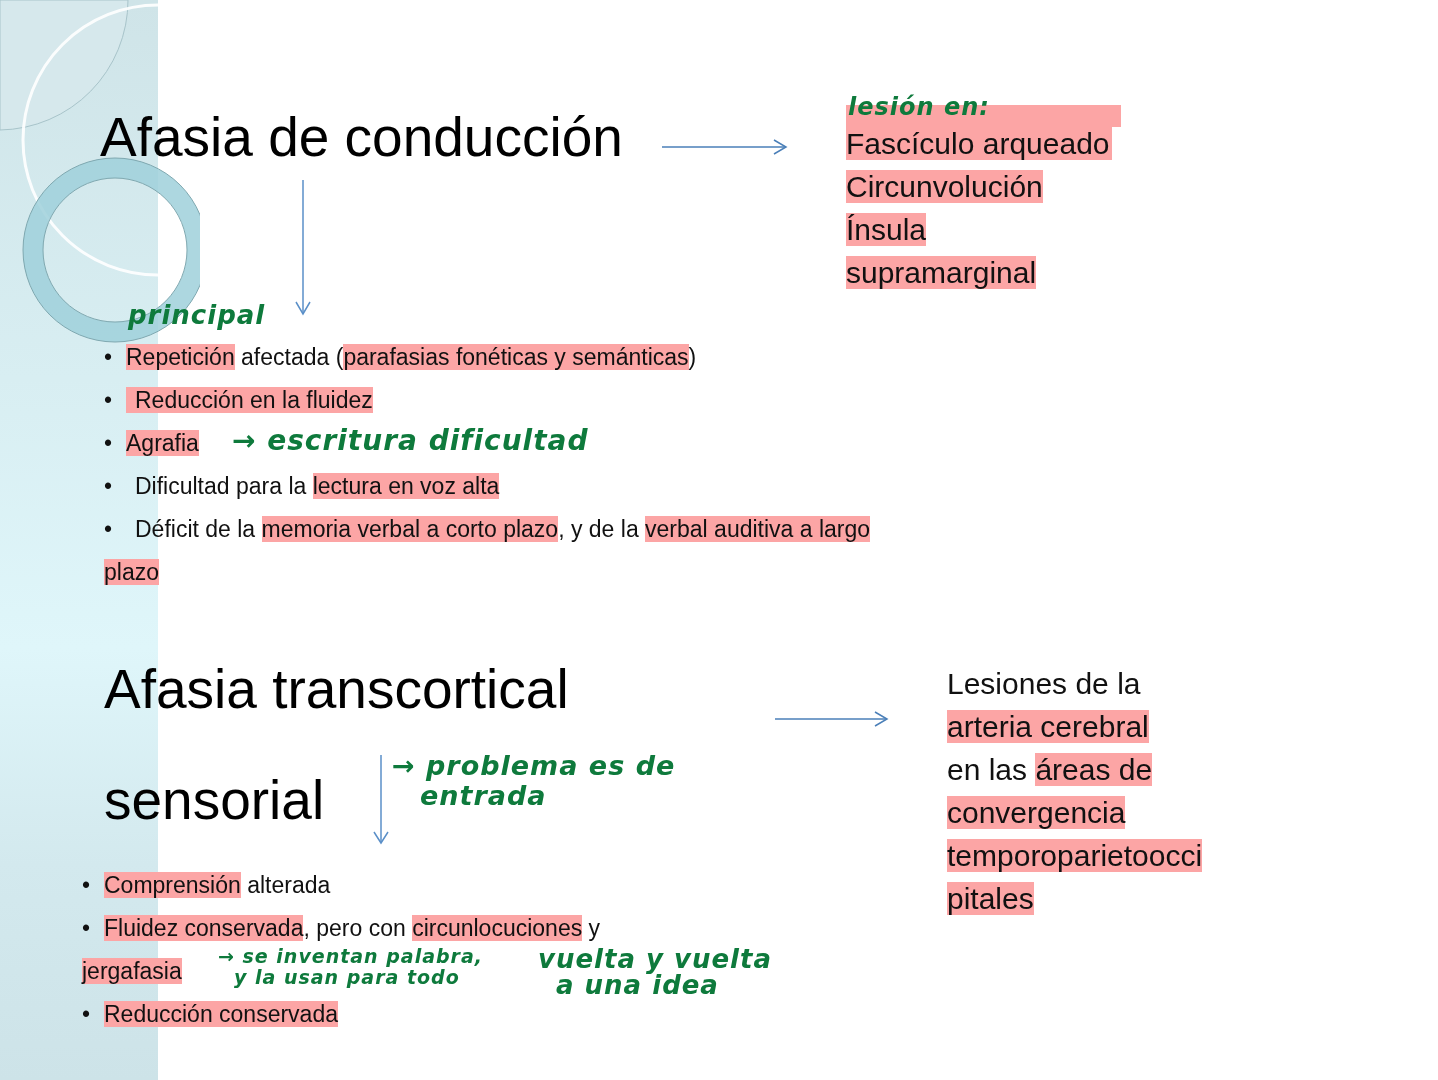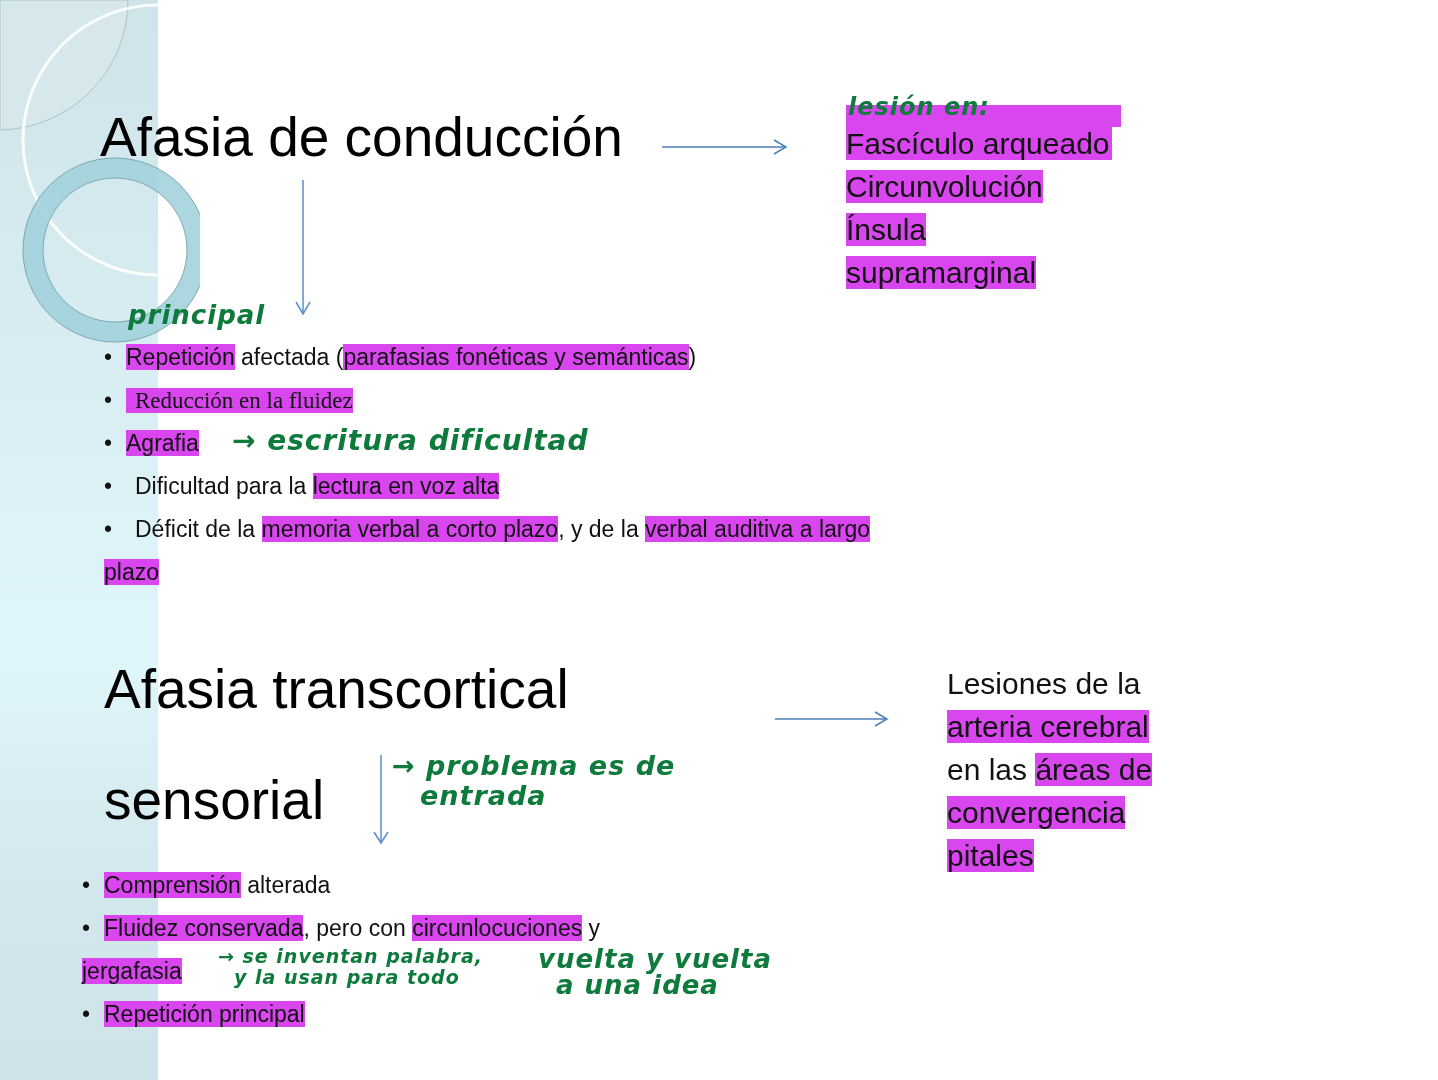--- a/index.html
+++ b/index.html
@@ -7,21 +7,21 @@
     width: 1438px; height: 1080px; position: relative; overflow: hidden;
     background: #ffffff;
     font-family: "Liberation Sans", sans-serif;
     color: #111;
   }
   .sidebar {
     position: absolute; left: 0; top: 0; width: 158px; height: 1080px;
     background: linear-gradient(180deg, #cfe4e8 0%, #d8eef2 35%, #dff6fa 60%, #d3e9ee 80%, #cde3e8 100%);
   }
   .deco { position: absolute; left: 0; top: 0; }
-  .hl { background: #d946ef; }
+  .hl { background: #fca5a5; }
   .abs { position: absolute; white-space: nowrap; }
   .title { font-size: 55px; line-height: 1; color: #000; }
   .side-text { font-size: 30px; line-height: 43px; }
   .bullet-line { font-size: 23px; line-height: 43px; }
   .hand {
     position: absolute; color: #0e7a3c; font-family: "DejaVu Sans", sans-serif;
     font-weight: bold; font-style: italic; white-space: nowrap; letter-spacing: 1px;
   }
   .dot { display: inline-block; width: 22px; }
   svg.arrow { position: absolute; overflow: visible; }
@@ -60,21 +60,21 @@
   <div><span class="hl">Ínsula</span></div>
   <div><span class="hl">supramarginal</span></div>
 </div>
 
 <span class="hand" style="left:128px; top:300px; font-size:26px;text-align:right;">principal</span>
 
 <div class="abs bullet-line" style="left:104px; top:336px;">
   <span class="dot">•</span><span class="hl">Repetición</span><span> afectada (</span><span class="hl">parafasias fonéticas y semánticas</span><span>)</span>
 </div>
 <div class="abs bullet-line" style="left:104px; top:379px;">
-  <span class="dot">•</span><span class="hl" style="padding-left:9px;font-family:Liberation Serif, serif;">Reducción en la fluidez</span>
+  <span class="dot">•</span><span class="hl" style="padding-left:9px;">Reducción en la fluidez</span>
 </div>
 <div class="abs bullet-line" style="left:104px; top:422px;">
   <span class="dot">•</span><span class="hl">Agrafia</span>
 </div>
 <span class="hand" style="left:232px; top:424px; font-size:28px;">→ escritura dificultad</span>
 <div class="abs bullet-line" style="left:104px; top:465px;">
   <span class="dot" style="width:31px;">•</span><span>Dificultad para la </span><span class="hl">lectura en voz alta</span>
 </div>
 <div class="abs bullet-line" style="left:104px; top:508px;">
   <span class="dot" style="width:31px;">•</span><span>Déficit de la </span><span class="hl">memoria verbal a corto plazo</span><span>, y de la </span><span class="hl">verbal auditiva a largo</span>
@@ -97,33 +97,34 @@
 </svg>
 
 <span class="hand" style="left:392px; top:750px; font-size:27px;">→ problema es de</span>
 <span class="hand" style="left:420px; top:780px; font-size:27px;">entrada</span>
 
 <div class="abs side-text" style="left:947px; top:662px;">
   <div><span>Lesiones de la</span></div>
   <div><span class="hl">arteria cerebral</span></div>
   <div><span>en  las </span><span class="hl">áreas de</span></div>
   <div><span class="hl">convergencia</span></div>
+  <div><span class="hl">temporoparietoocci</span></div>
   <div><span class="hl">pitales</span></div>
 </div>
 
 <div class="abs bullet-line" style="left:82px; top:864px;">
   <span class="dot">•</span><span class="hl">Comprensión</span><span> alterada</span>
 </div>
 <div class="abs bullet-line" style="left:82px; top:907px;">
   <span class="dot">•</span><span class="hl">Fluidez conservada</span><span>, pero con </span><span class="hl">circunlocuciones</span><span> y</span>
 </div>
 <div class="abs bullet-line" style="left:82px; top:950px;">
   <span class="hl">jergafasia</span>
 </div>
 <span class="hand" style="left:218px; top:945px; font-size:19px;">→ se inventan palabra,</span>
 <span class="hand" style="left:234px; top:966px; font-size:19px;">y la usan para todo</span>
 
 <span class="hand" style="left:538px; top:944px; font-size:26px;">vuelta y vuelta</span>
 <span class="hand" style="left:556px; top:970px; font-size:26px;">a una idea</span>
 
 <div class="abs bullet-line" style="left:82px; top:993px;">
-  <span class="dot">•</span><span class="hl">Repetición principal</span>
+  <span class="dot">•</span><span class="hl">Reducción conservada</span>
 </div>
 
 </body></html>

